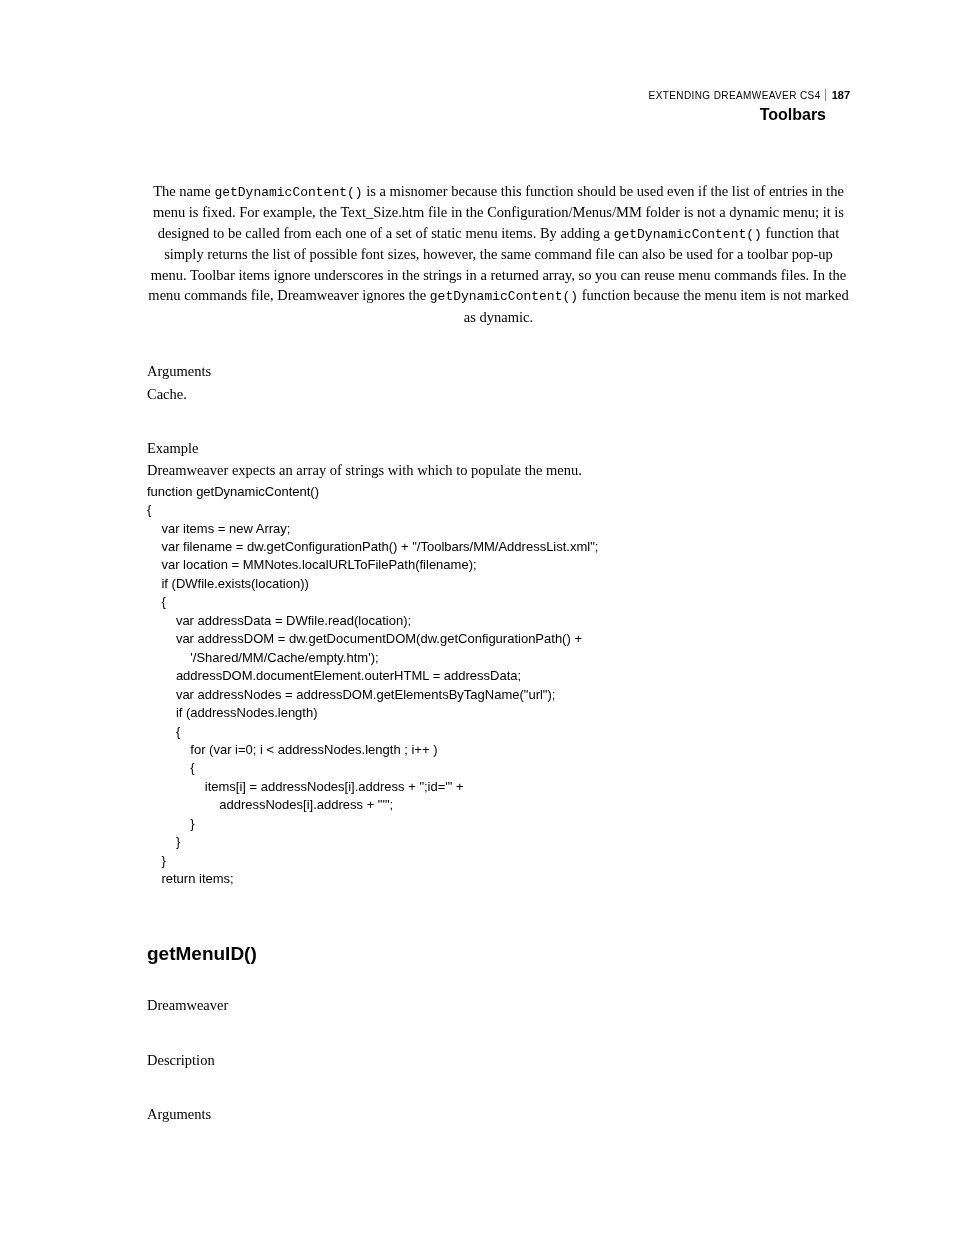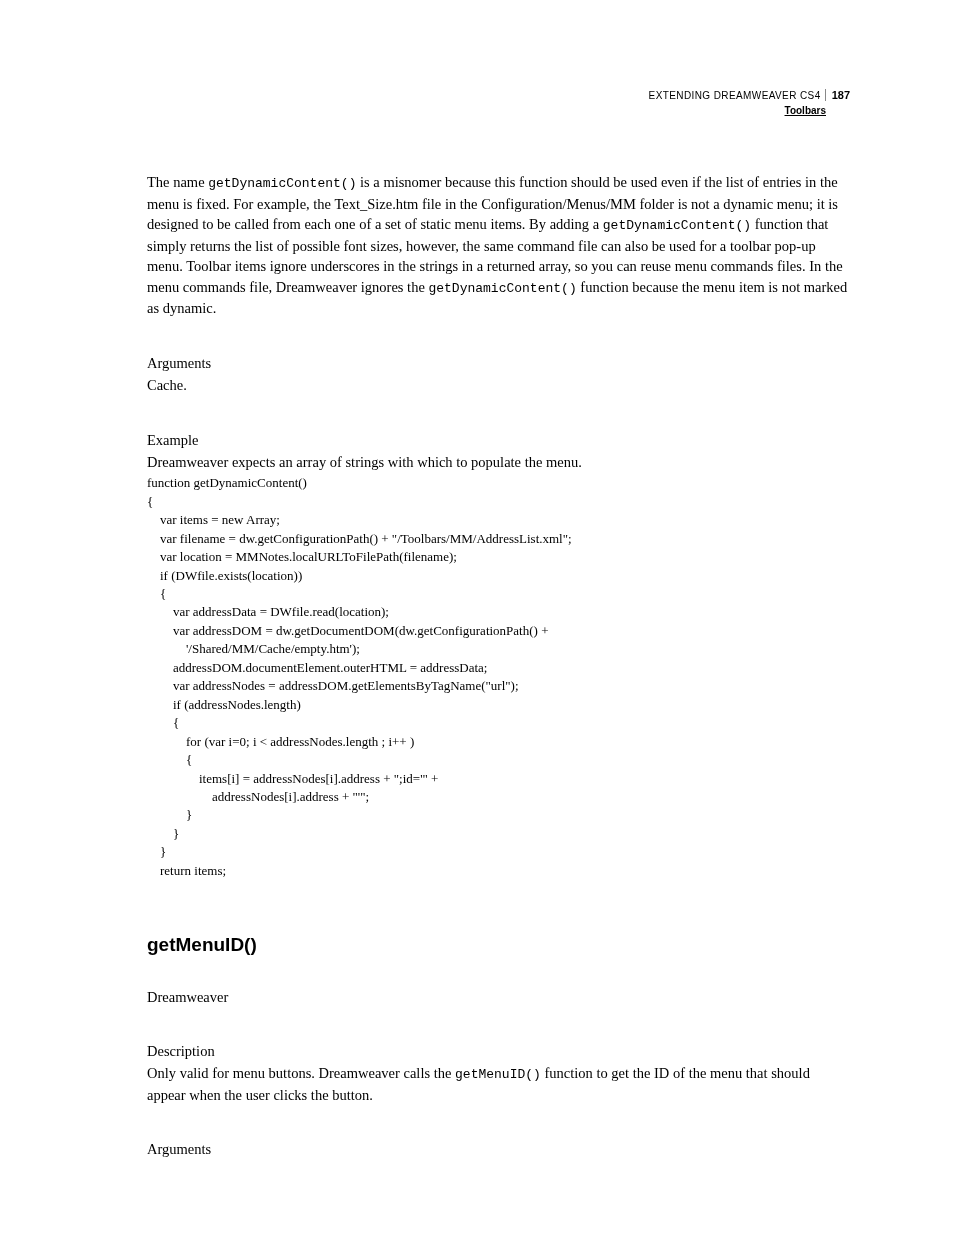--- a/index.html
+++ b/index.html
@@ -32,47 +32,47 @@
   .header .page-num {
     font-weight: bold;
     border-left: 1px solid #888;
     padding-left: 6px;
     margin-left: 4px;
     font-size: 11px;
     letter-spacing: 0;
   }
   .header .section {
     font-weight: bold;
-    font-size: 10px;
+    font-size: 16px;
     letter-spacing: 0;
     margin-top: 1px;
     padding-right: 24px;
-    text-decoration: underline;
   }
   p {
     margin: 0 0 2px 0;
   }
   .para {
     margin-bottom: 0;
     line-height: 1.42;
+    text-align: center;
   }
   code, .mono {
     font-family: "Courier New", Courier, monospace;
     font-size: 13px;
   }
   .subhead {
     font-weight: normal;
     margin-top: 34px;
     margin-bottom: 2px;
   }
   .blocktext {
     margin-bottom: 0;
   }
   pre {
-    font-family: Liberation Serif, serif;
+    font-family: Liberation Sans, sans-serif;
     font-size: 13px;
     line-height: 1.42;
     margin: 2px 0 0 0;
     white-space: pre;
   }
   h2.func-title {
     font-family: "Myriad Pro", Arial, Helvetica, sans-serif;
     font-weight: bold;
     font-size: 19px;
     margin-top: 52px;
@@ -123,19 +123,16 @@
             }
         }
     }
     return items;</pre>
 
   <h2 class="func-title">getMenuID()</h2>
 
   <p class="subhead" style="margin-top:0">Dreamweaver</p>
 
   <p class="subhead">Description</p>
-  <p class="para">
-    <span>Only valid for menu buttons. Dreamweaver calls the </span><code>getMenuID()</code><span> function to get the ID of the menu that should appear when the user clicks the button.</span>
-  </p>
 
   <p class="subhead">Arguments</p>
 
 </div>
 
 </body></html>

